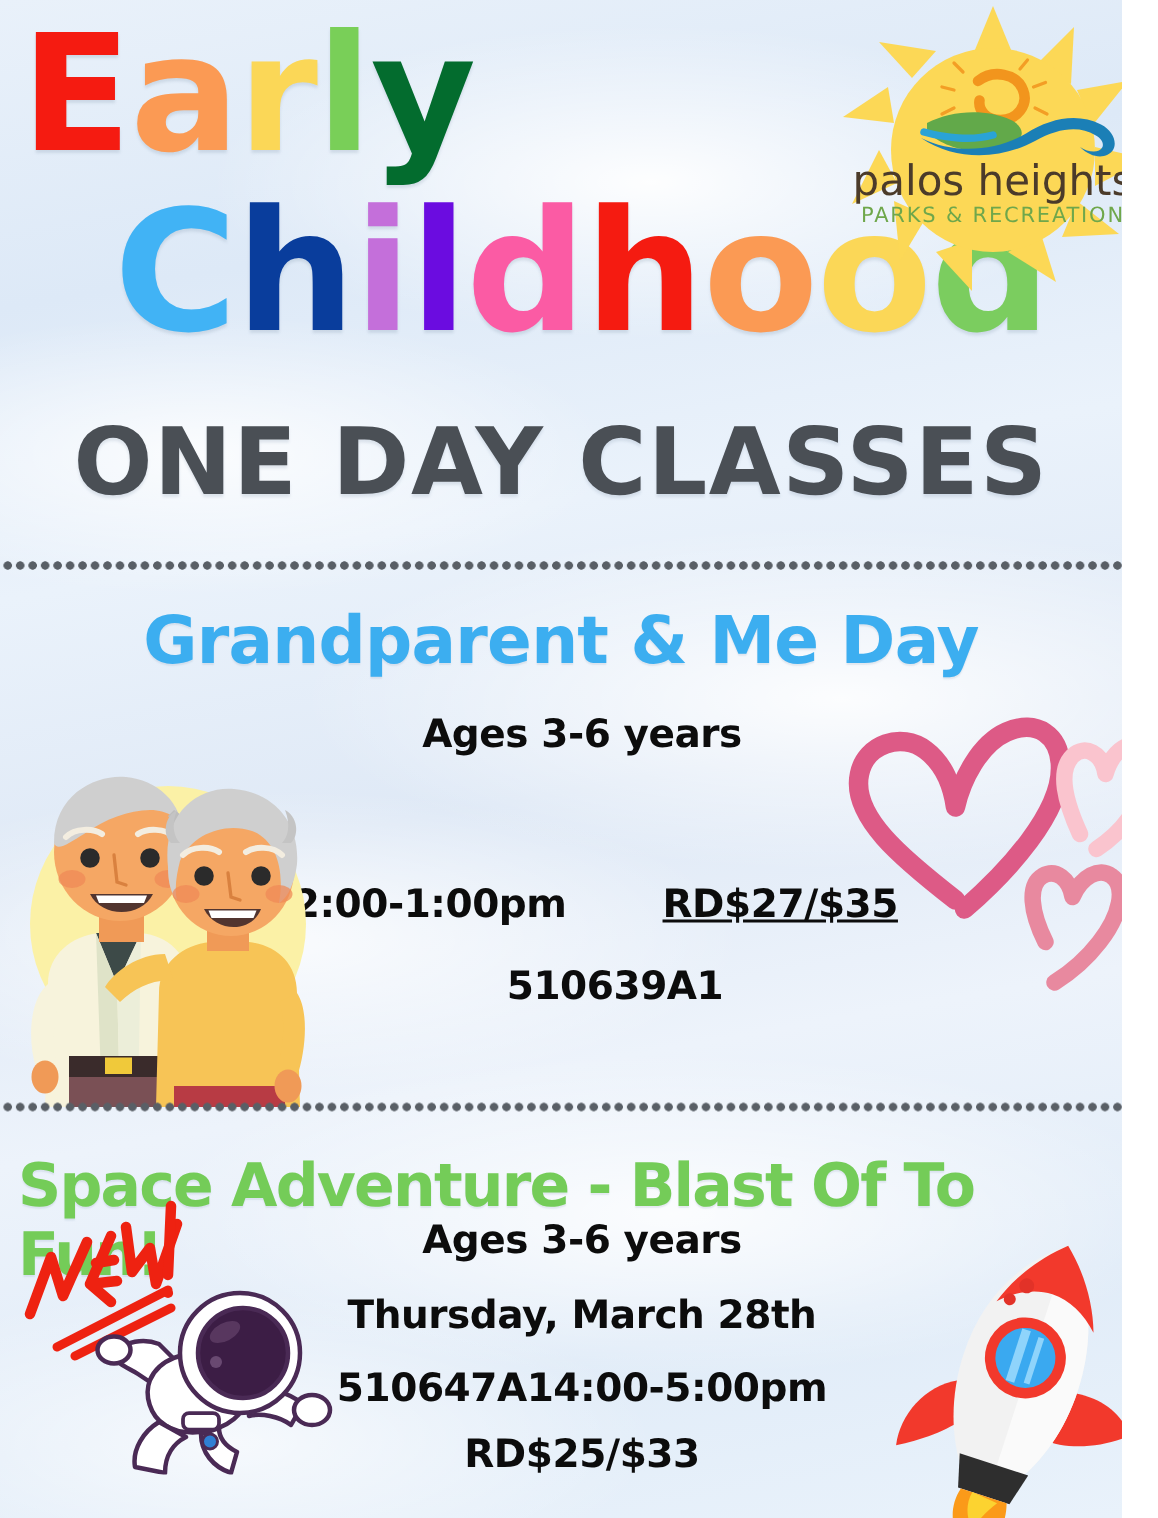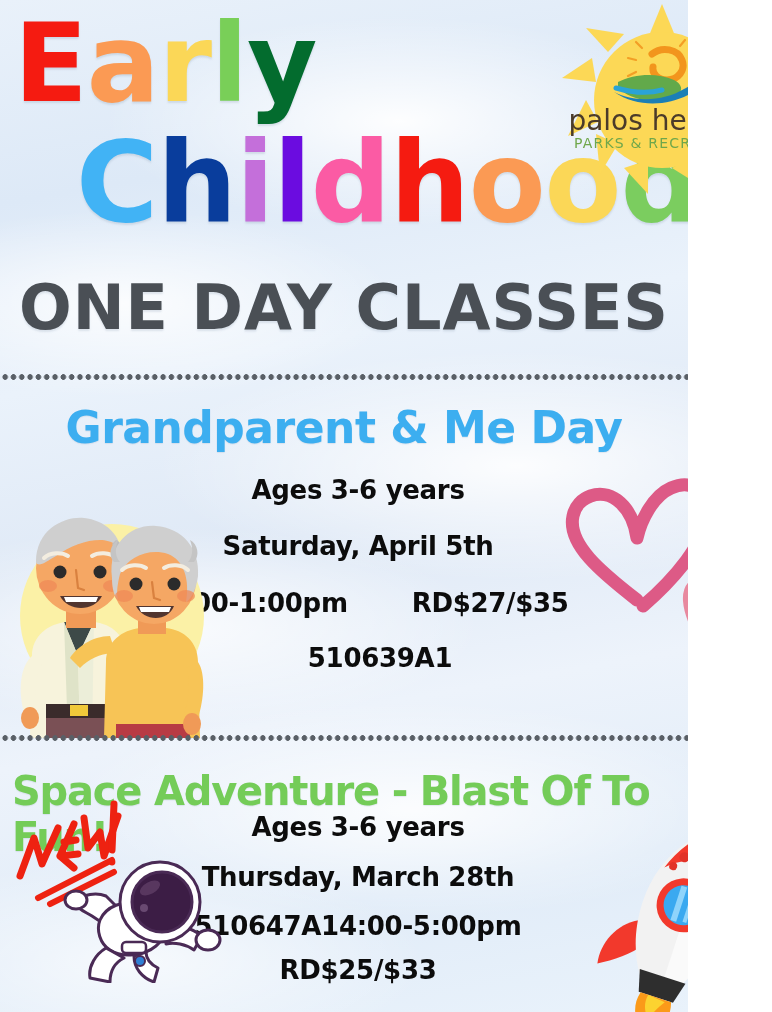--- a/index.html
+++ b/index.html
@@ -7,21 +7,21 @@
     margin: 0;
     padding: 0;
     background: #ffffff;
   }
   body {
     font-family: "Liberation Sans", sans-serif;
   }
 
   #flyer {
     position: relative;
-    width: 688px;
+    width: 748px;
     height: 1012px;
     overflow: hidden;
     background:
       radial-gradient(ellipse 420px 150px at 58% 12%, rgba(255,255,255,0.95) 0%, rgba(255,255,255,0) 70%),
       radial-gradient(ellipse 380px 130px at 18% 30%, rgba(255,255,255,0.85) 0%, rgba(255,255,255,0) 72%),
       radial-gradient(ellipse 500px 160px at 75% 46%, rgba(255,255,255,0.9) 0%, rgba(255,255,255,0) 72%),
       radial-gradient(ellipse 430px 140px at 25% 62%, rgba(255,255,255,0.8) 0%, rgba(255,255,255,0) 72%),
       radial-gradient(ellipse 480px 150px at 60% 80%, rgba(255,255,255,0.85) 0%, rgba(255,255,255,0) 72%),
       radial-gradient(ellipse 400px 140px at 20% 95%, rgba(255,255,255,0.7) 0%, rgba(255,255,255,0) 72%),
       linear-gradient(170deg, #e9f1fa 0%, #dde9f7 18%, #eaf2fb 35%, #dfe9f6 52%, #edf3fb 68%, #e1ecf8 85%, #e9f2fb 100%);
@@ -112,21 +112,21 @@
     color: #0c0c0c;
     white-space: nowrap;
     letter-spacing: -0.3px;
     padding-left: 28px;
   }
 
   #gp-ages   { left: 0; right: 0; top: 475px; text-align: center; }
   #gp-date   { left: 0; right: 0; top: 531px; text-align: center; }
   #gp-timerow{ left: 0; right: 0; top: 588px; text-align: center; }
   #gp-timerow .time  { display: inline-block; }
-  #gp-timerow .price { display: inline-block; margin-left: 64px; }
+  #gp-timerow .price { display: inline-block; margin-left: 64px; text-decoration: underline; }
   #gp-code   { left: 0; right: 0; top: 643px; text-align: center; margin-left: 44px; }
 
   
   #section-space-title {
     position: absolute;
     left: 0;
     right: 0;
     top: 768px;
     text-align: left;
     font-family: "DejaVu Sans", sans-serif;
@@ -201,21 +201,20 @@
       <text x="106" y="146" text-anchor="middle" font-family="DejaVu Sans, sans-serif" font-size="14" letter-spacing="1.2" fill="#6fa74b">PARKS &amp; RECREATION</text>
     </svg>
   </div>
 
   <div class="divider" id="divider-top"></div>
 
   <div id="section-grandparent-title">Grandparent &amp; Me Day</div>
 
   <div class="detail" id="gp-ages">Ages 3-6 years</div>
 
-  <div class="detail" id="gp-date">Saturday, April 5th</div>
 
   <div class="detail" id="gp-timerow">
     <span class="time">12:00-1:00pm</span><span class="price">RD$27/$35</span>
   </div>
 
   <div class="detail" id="gp-code">510639A1</div>
 
   <div class="art" id="art-grandparents">
     <svg viewBox="0 0 200 242" xmlns="http://www.w3.org/2000/svg">
       <circle cx="104" cy="120" r="92" fill="#fbf1a6"></circle>

